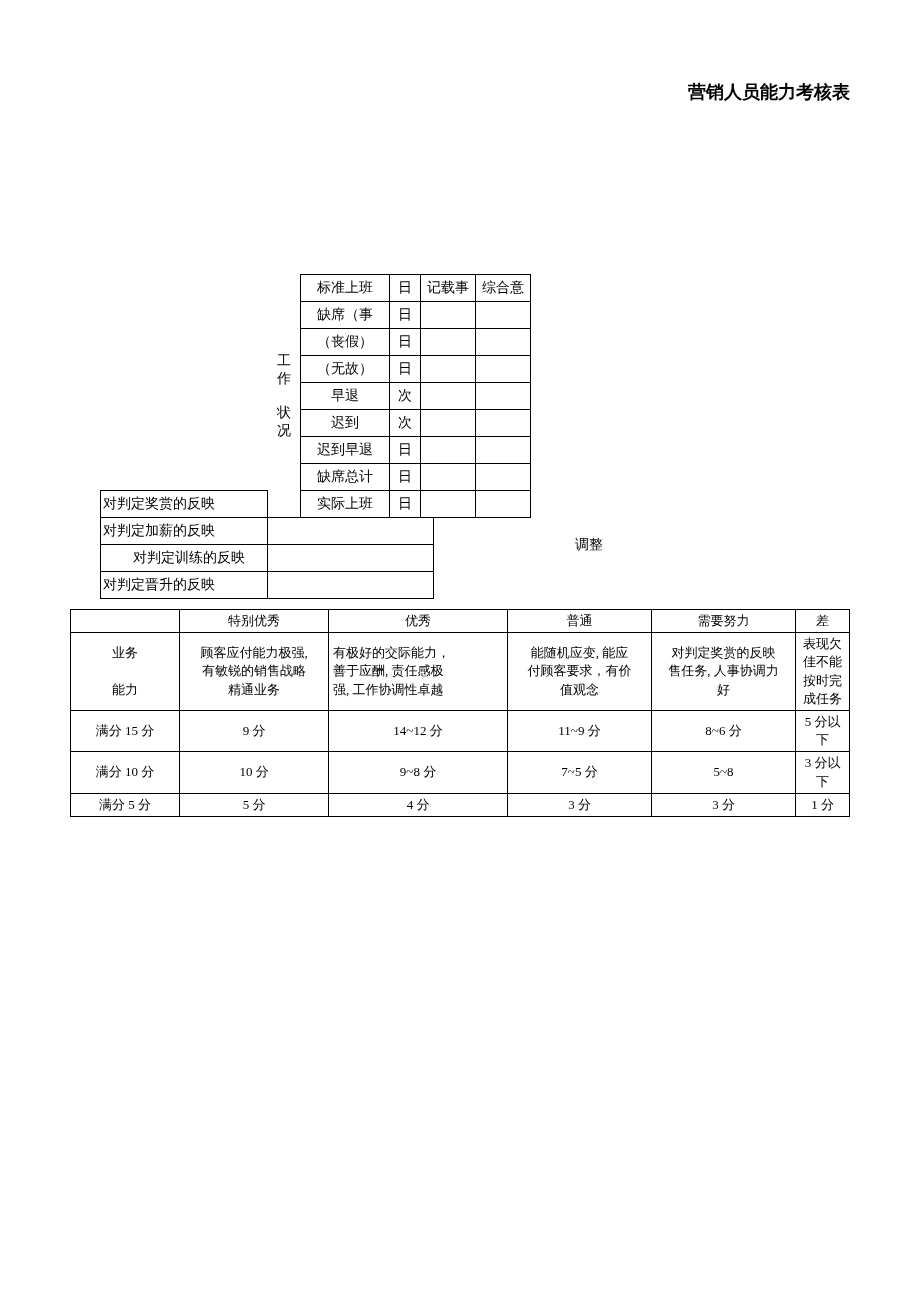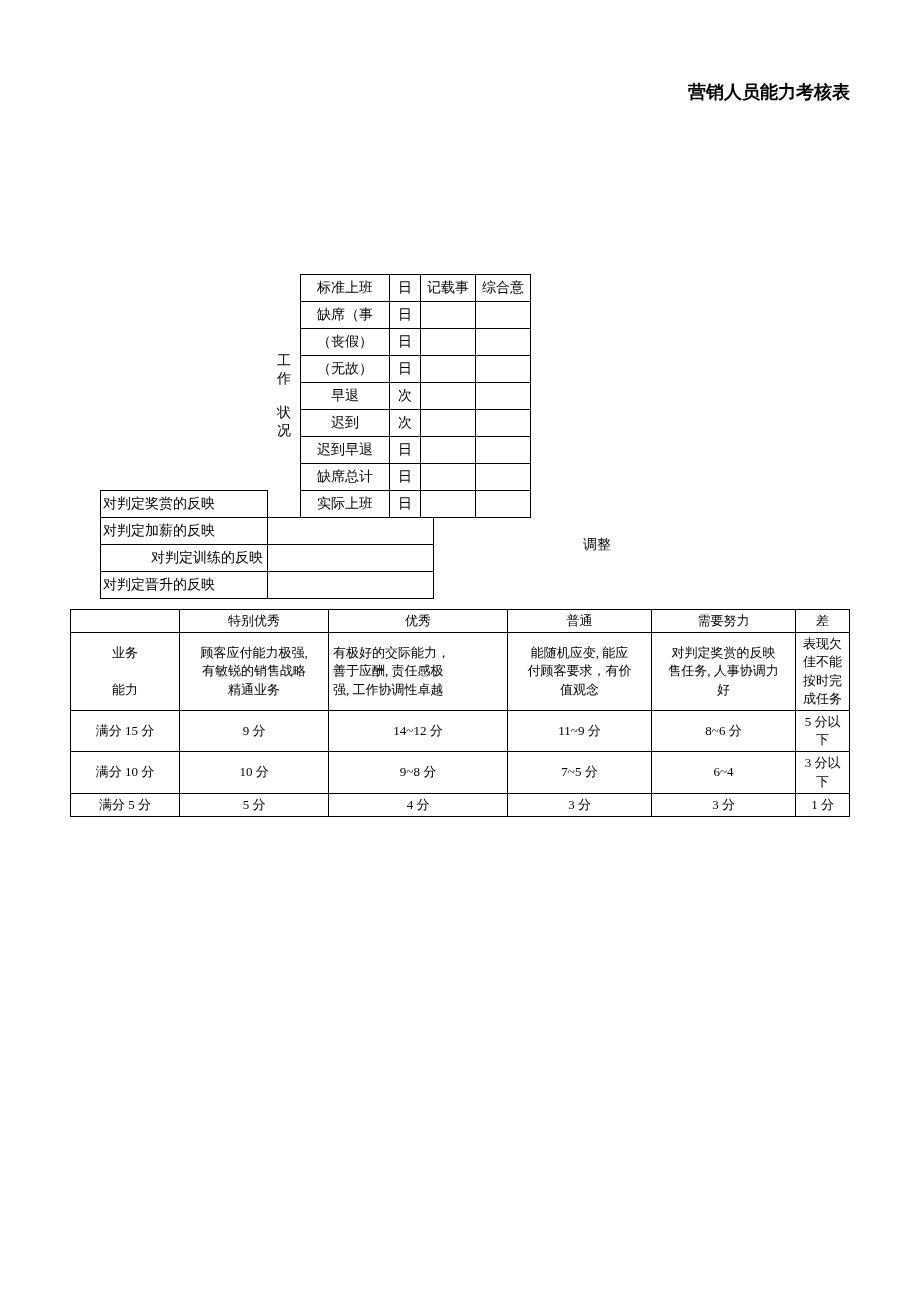--- a/index.html
+++ b/index.html
@@ -138,32 +138,32 @@
           </tr>
         </tbody>
           </table>
         <table class="mid-left" style="width:334px">
           <tbody>
               <tr>
             <td style="width:160px;text-align:left;padding-left:2px;border-top:none">对判定加薪的反映</td>
             <td style="border-top:none"></td>
           </tr>
           <tr>
-            <td style="text-align:right;padding-left:14px">对判定训练的反映</td>
+            <td style="text-align:center;padding-left:14px">对判定训练的反映</td>
             <td></td>
           </tr>
           <tr>
             <td style="text-align:left;padding-left:2px">对判定晋升的反映</td>
             <td></td>
           </tr>
         </tbody>
           </table>
       </div>
       <div style="position:relative;">
-        <div style="position:absolute; left:52px; top:262px; white-space:nowrap;">调整</div>
+        <div style="position:absolute; left:44px; top:262px; white-space:nowrap;">调整</div>
       </div>
     </div>
   </div>
 
   <table class="main-table">
     <tbody>
         <tr>
       <td style="width:100px"></td>
       <td style="width:140px">特别优秀</td>
       <td style="width:170px">优秀</td>
@@ -207,21 +207,21 @@
       <td>14~12 分</td>
       <td>11~9 分</td>
       <td>8~6 分</td>
       <td>5 分以下</td>
     </tr>
     <tr>
       <td>满分 10 分</td>
       <td>10 分</td>
       <td>9~8 分</td>
       <td>7~5 分</td>
-      <td>6~4</td>
+      <td>5~8</td>
       <td>3 分以下</td>
     </tr>
     <tr>
       <td>满分 5 分</td>
       <td>5 分</td>
       <td>4 分</td>
       <td>3 分</td>
       <td>3 分</td>
       <td>1 分</td>
     </tr>

